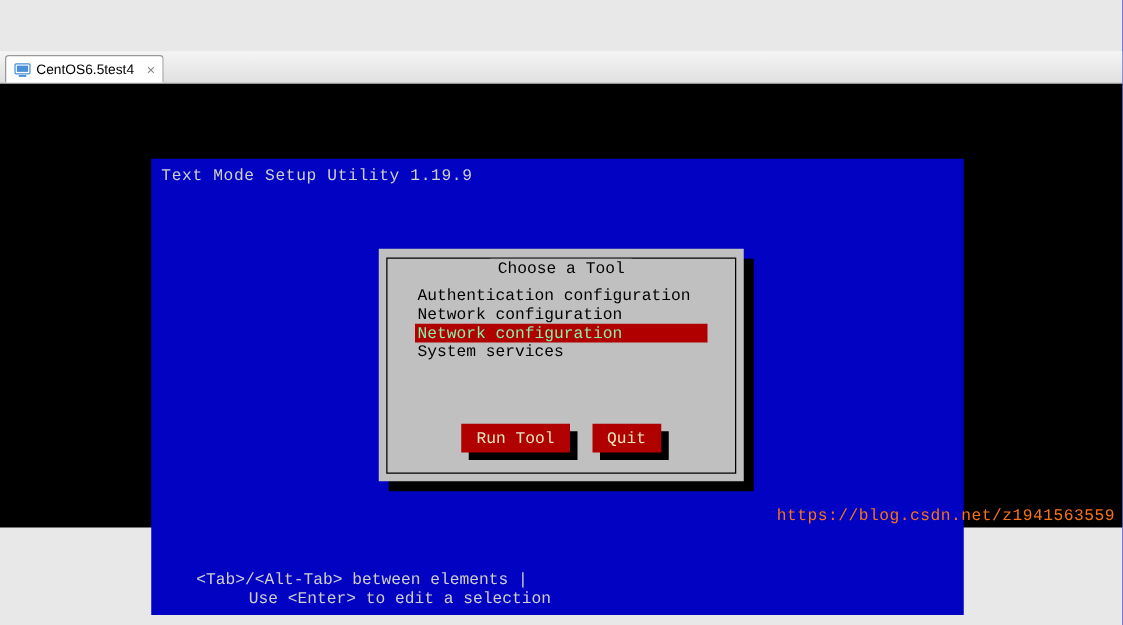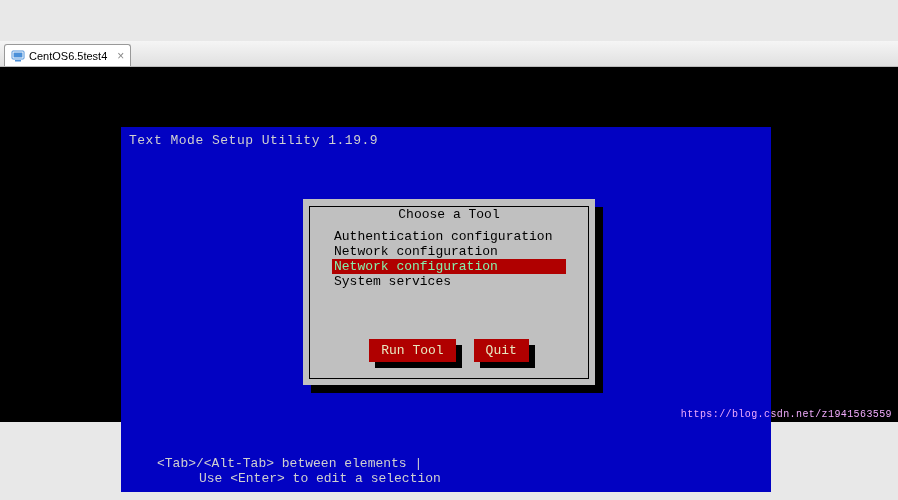--- a/index.html
+++ b/index.html
@@ -166,22 +166,22 @@
     font-size: 13px;
     font-family: inherit;
     border: none;
     cursor: pointer;
   }
 
   .watermark {
     position: absolute;
     right: 6px;
     bottom: 2px;
-    color: #f0abfc;
-    font-size: 10px;
+    color: #f97316;
+    font-size: 13px;
     font-family: "Courier New", monospace;
     letter-spacing: 0.4px;
   }
 </style>
 </head>
 <body>
 
 <div class="tab-bar">
   <div class="tab">
     <span class="tab-icon">

